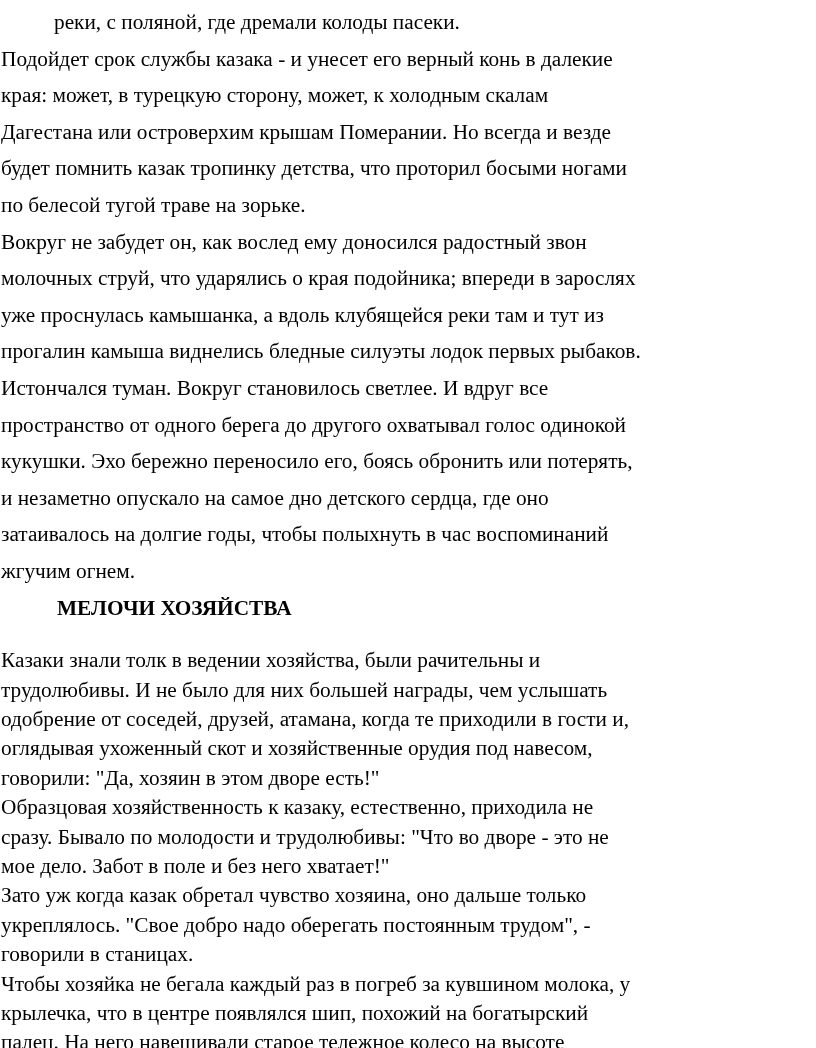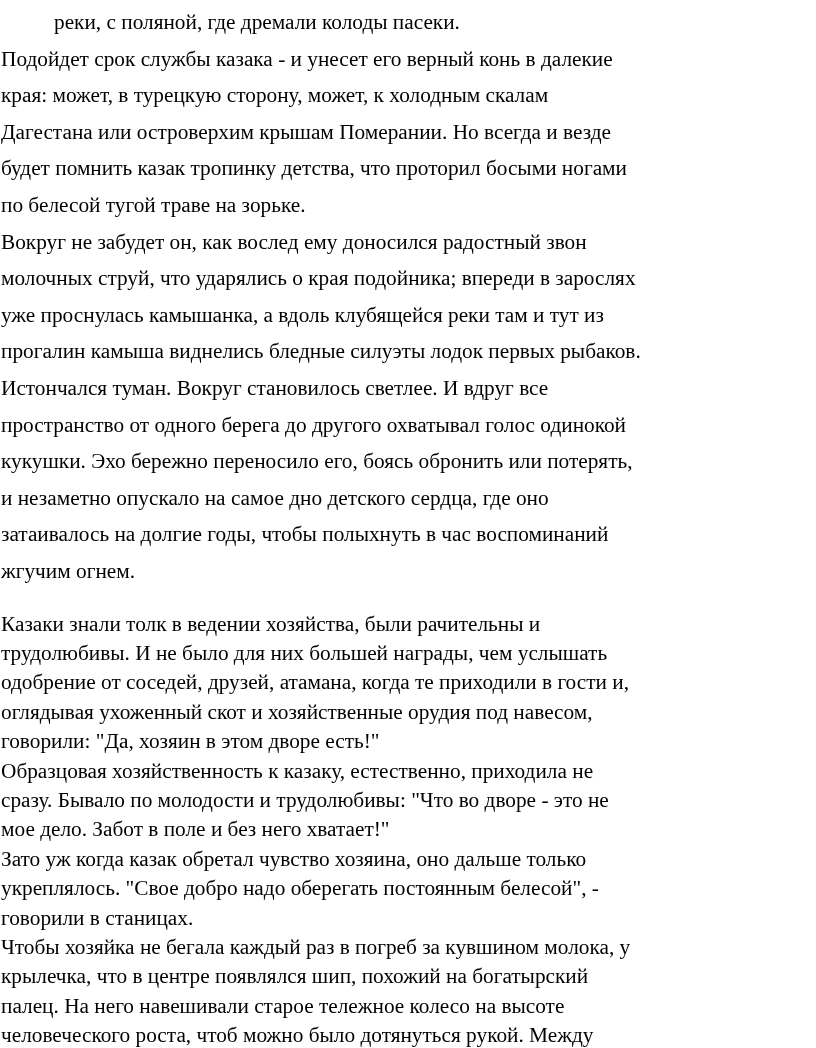--- a/index.html
+++ b/index.html
@@ -48,22 +48,23 @@
 </head>
 <body>
 
 <div class="page">
 
   <div class="section-top">
     <p class="first-line-indent">реки, с поляной, где дремали колоды пасеки.</p>
     <p>Подойдет срок службы казака - и унесет его верный конь в далекие края: может, в турецкую сторону, может, к холодным скалам Дагестана или островерхим крышам Померании. Но всегда и везде будет помнить казак тропинку детства, что проторил босыми ногами по белесой тугой траве на зорьке.</p>
     <p>Вокруг не забудет он, как вослед ему доносился радостный звон молочных струй, что ударялись о края подойника; впереди в зарослях уже проснулась камышанка, а вдоль клубящейся реки там и тут из прогалин камыша виднелись бледные силуэты лодок первых рыбаков.</p>
     <p>Истончался туман. Вокруг становилось светлее. И вдруг все пространство от одного берега до другого охватывал голос одинокой кукушки. Эхо бережно переносило его, боясь обронить или потерять, и незаметно опускало на самое дно детского сердца, где оно затаивалось на долгие годы, чтобы полыхнуть в час воспоминаний жгучим огнем.</p>
+    <h2 class="section-heading">МЕЛОЧИ ХОЗЯЙСТВА</h2>
   </div>
 
   <div class="section-body">
     <p>Казаки знали толк в ведении хозяйства, были рачительны и трудолюбивы. И не было для них большей награды, чем услышать одобрение от соседей, друзей, атамана, когда те приходили в гости и, оглядывая ухоженный скот и хозяйственные орудия под навесом, говорили: "Да, хозяин в этом дворе есть!"</p>
     <p>Образцовая хозяйственность к казаку, естественно, приходила не сразу. Бывало по молодости и трудолюбивы: "Что во дворе - это не мое дело. Забот в поле и без него хватает!"</p>
-    <p>Зато уж когда казак обретал чувство хозяина, оно дальше только укреплялось. "Свое добро надо оберегать постоянным белесой", - говорили в станицах.</p>
+    <p>Зато уж когда казак обретал чувство хозяина, оно дальше только укреплялось. "Свое добро надо оберегать постоянным трудом", - говорили в станицах.</p>
     <p>Чтобы хозяйка не бегала каждый раз в погреб за кувшином молока, у крылечка, что в центре появлялся шип, похожий на богатырский палец. На него навешивали старое тележное колесо на высоте человеческого роста, чтоб можно было дотянуться рукой. Между спицами его ставили кувшины с молоком, укрытые сверху марлей. Само колесо можно было вращать. Поставленное утром молоко скисало к вечеру, вечернее - к утру было прохладным.</p>
   </div>
 
 </div>
 
 </body></html>

